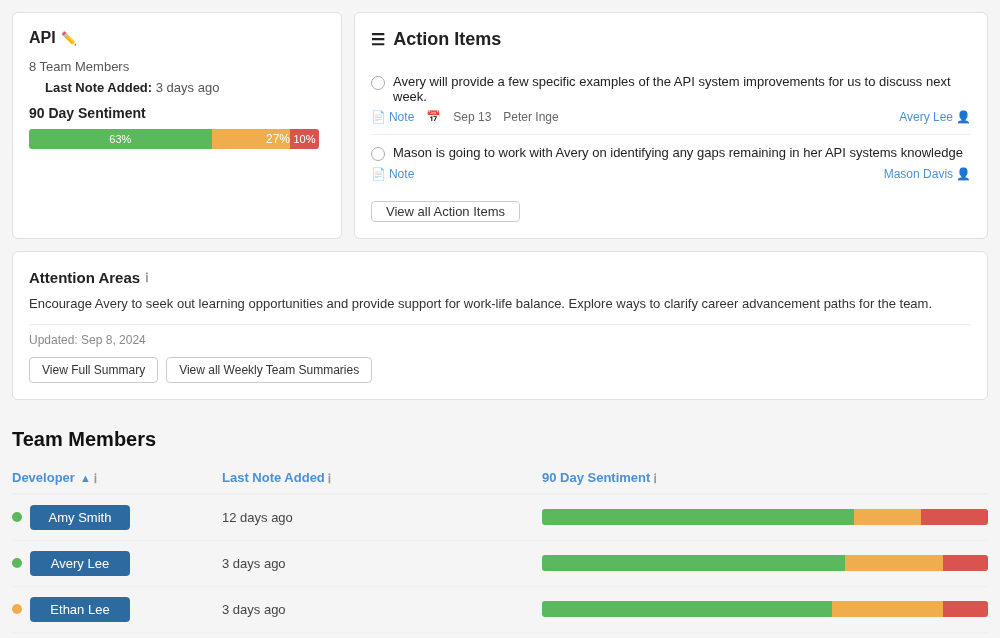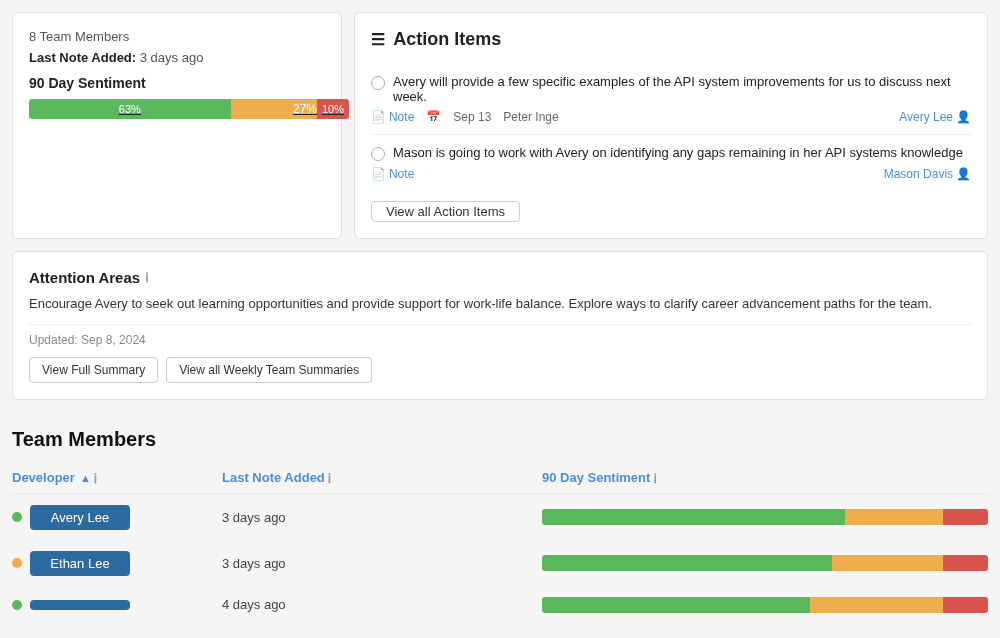--- a/index.html
+++ b/index.html
@@ -58,22 +58,21 @@
       font-weight: 700;
       font-size: 14px;
       margin-bottom: 8px;
       margin-top: 10px;
     }
     .sentiment-bar {
       display: flex;
       height: 20px;
       border-radius: 3px;
       overflow: hidden;
-      width: 320px;
-      text-decoration: underline;
+      width: 290px;
     }
     .seg-green { background: #5cb85c; display: flex; align-items: center; justify-content: center; color: #fff; font-size: 11px; }
     .seg-yellow { background: #f0ad4e; display: flex; align-items: center; justify-content: flex-end; color: #fff; font-size: 12px; }
     .seg-red { background: #d9534f; display: flex; align-items: center; justify-content: center; color: #fff; font-size: 11px; }
 
     
     .action-items-title {
       font-size: 18px;
       font-weight: 600;
       margin-bottom: 14px;
@@ -265,24 +264,28 @@
     }
   </style>
 </head>
 <body>
 
 <div class="page">
 
   <div class="top-row">
 
     <div class="card card-left">
+      <div class="card-title">
+        <span>API</span>
+        <span class="edit-icon">✏️</span>
+      </div>
       <div class="stat-label">
         <span>8 Team Members</span>
       </div>
-      <div class="stat-label" style="margin-top:6px;"><strong>Last Note Added:</strong> <span>3 days ago</span></div>
+      <div class="stat-label" style="margin-top:6px;margin-left:16px;"><strong>Last Note Added:</strong> <span>3 days ago</span></div>
       <div class="sentiment-label">90 Day Sentiment</div>
       <div class="sentiment-bar">
         <div class="seg-green" style="width:63%">
           <span>63%</span>
         </div>
         <div class="seg-yellow" style="width:27%">
           <span>27%</span>
         </div>
         <div class="seg-red" style="width:10%">
           <span>10%</span>
@@ -374,20 +377,34 @@
         </a>
       </div>
       <div class="col-sentiment">
         <a class="header-link">
           <span>90 Day Sentiment</span>
           <span class="info-icon">ℹ</span>
         </a>
       </div>
     </div>
 
+    <div class="team-row">
+      <div class="col-developer" style="display:flex;align-items:center;">
+        <div class="status-dot dot-green"></div>
+        <button class="member-btn">Amy Smith</button>
+      </div>
+      <div class="last-note-text col-last-note">12 days ago</div>
+      <div class="col-sentiment">
+        <div class="sentiment-bar-row">
+          <div class="seg-green" style="width:70%"></div>
+          <div class="seg-yellow" style="width:15%"></div>
+          <div class="seg-red" style="width:15%"></div>
+        </div>
+      </div>
+    </div>
 
     <div class="team-row">
       <div class="col-developer" style="display:flex;align-items:center;">
         <div class="status-dot dot-green"></div>
         <button class="member-btn">Avery Lee</button>
       </div>
       <div class="last-note-text col-last-note">3 days ago</div>
       <div class="col-sentiment">
         <div class="sentiment-bar-row">
           <div class="seg-green" style="width:68%"></div>

